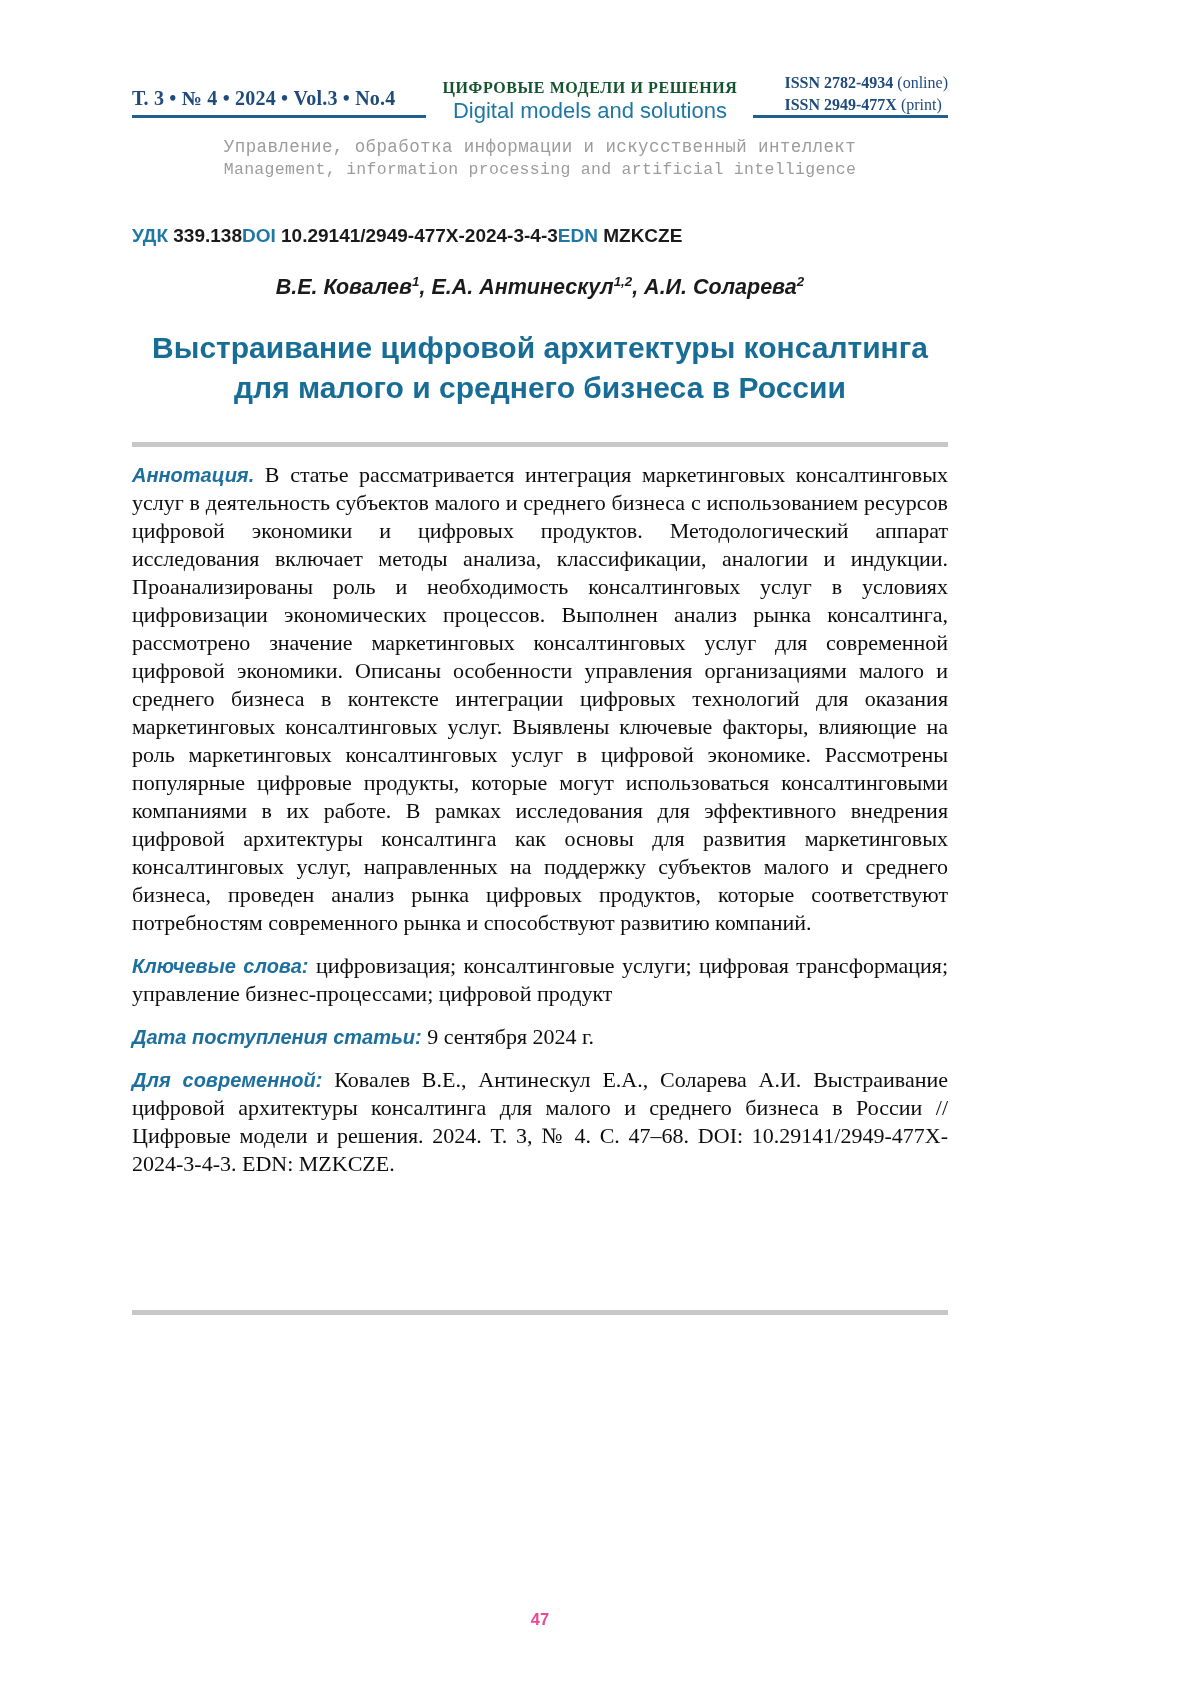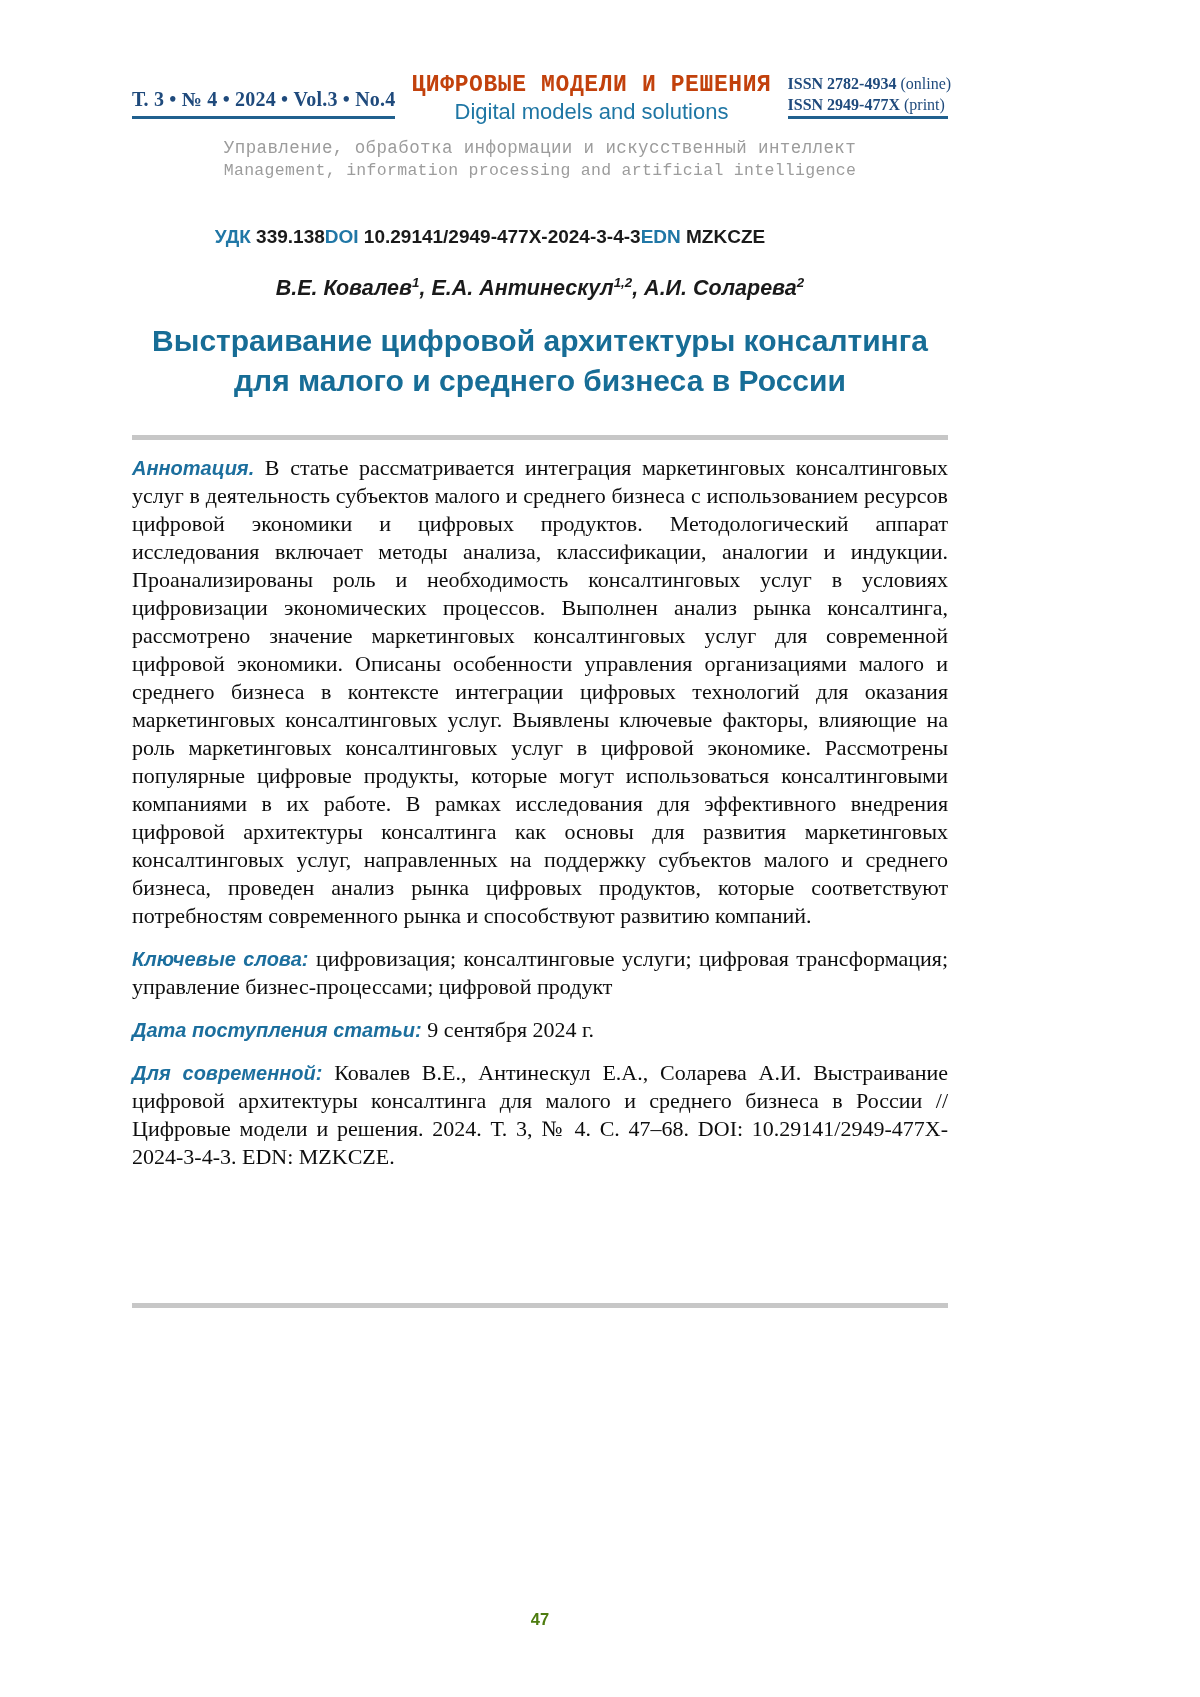--- a/index.html
+++ b/index.html
@@ -13,56 +13,56 @@
   
   .header { position: relative; padding-top: 72px; }
   .header-row { display: flex; justify-content: space-between; align-items: flex-end; position: relative; }
   .header-rule { position: absolute; left: 0; right: 0; bottom: 7px; height: 3px; background: #20608e; }
   .vol-info {
     font-family: "Liberation Serif", serif; font-weight: bold; font-size: 20px;
     color: #1f4a7c; margin-bottom: 15px; letter-spacing: 0.2px; white-space: nowrap;
   }
   .jname { position: relative; z-index: 1; background: #ffffff; padding: 0 16px 1px 16px; text-align: center; }
   .jname-ru {
-    font-family: Liberation Mono, monospace; font-weight: bold; font-size: 23px;
-    color: #c2410c; letter-spacing: 0.6px; white-space: nowrap;
+    font-family: Liberation Serif, serif; font-weight: bold; font-size: 16px;
+    color: #14532d; letter-spacing: 0.6px; white-space: nowrap;
   }
   .jname-en {
     font-family: "Liberation Sans", sans-serif; font-weight: 400; font-size: 22px;
     color: #1e76a4; margin-top: 1px; white-space: nowrap;
   }
   .issn { text-align: left; margin-bottom: 10px; color: #1f4a7c; font-size: 16px; line-height: 1.35; white-space: nowrap; }
   .issn .code { font-weight: bold; }
   .issn .mode { font-weight: normal; }
 
   .section { text-align: center; margin-top: 12px; color: #9c9c9c; font-family: Liberation Mono, monospace; }
   .section-ru { font-size: 17.5px; letter-spacing: 0.4px; }
   .section-en { font-size: 16.5px; letter-spacing: 0.3px; margin-top: 3px; }
 
   
   .meta {
-    display: flex; justify-content: center; align-items: baseline;
+    display: flex; justify-content: flex-start; align-items: baseline;
     margin-top: 46px; font-family: "Liberation Sans", sans-serif; font-weight: bold; font-size: 19px;
   }
   .meta .accent { color: #2077a6; }
   .meta .val { color: #1a1a1a; }
   .meta-edn { margin-right: 100px; }
 
   
   .authors {
     text-align: center; margin-top: 28px;
     font-family: "Liberation Sans", sans-serif; font-style: italic; font-weight: bold;
     font-size: 21.5px; color: #1a1a1a;
   }
   .authors sup, .affil sup { font-size: 62%; vertical-align: super; line-height: 0; }
   .affil { text-align: center; margin-top: 13px; font-size: 18px; line-height: 1.62; color: #000; }
 
   
   .title {
-    margin: 20px auto 0 auto; max-width: 840px; text-align: center;
+    margin: 28px auto 0 auto; max-width: 840px; text-align: center;
     font-family: "Liberation Sans", sans-serif; font-weight: bold;
     font-size: 30px; line-height: 1.33; color: #176d96;
   }
 
   .divider { height: 5px; background: #c7c7c7; margin-top: 34px; }
   .divider-bottom { margin-top: 132px; }
 
   
   .body-block { margin-top: 14px; }
   .para {
@@ -70,21 +70,21 @@
     hyphens: auto; -webkit-hyphens: auto; color: #0d0d0d;
   }
   .para + .para { margin-top: 15px; }
   .label {
     font-family: "Liberation Sans", sans-serif; font-style: italic; font-weight: bold;
     color: #1c6f9e; font-size: 20px;
   }
 
   .pagenum {
     position: absolute; left: 0; right: 0; bottom: 68px; text-align: center;
-    font-family: "Liberation Sans", sans-serif; font-weight: bold; font-size: 16.5px; color: #4d7c0f;
+    font-family: "Liberation Sans", sans-serif; font-weight: bold; font-size: 16.5px; color: #ec4899;
   }
 </style>
 </head>
 <body>
 
 <div class="page">
   <div class="content">
 
     <div class="header">
       <div class="header-row">

